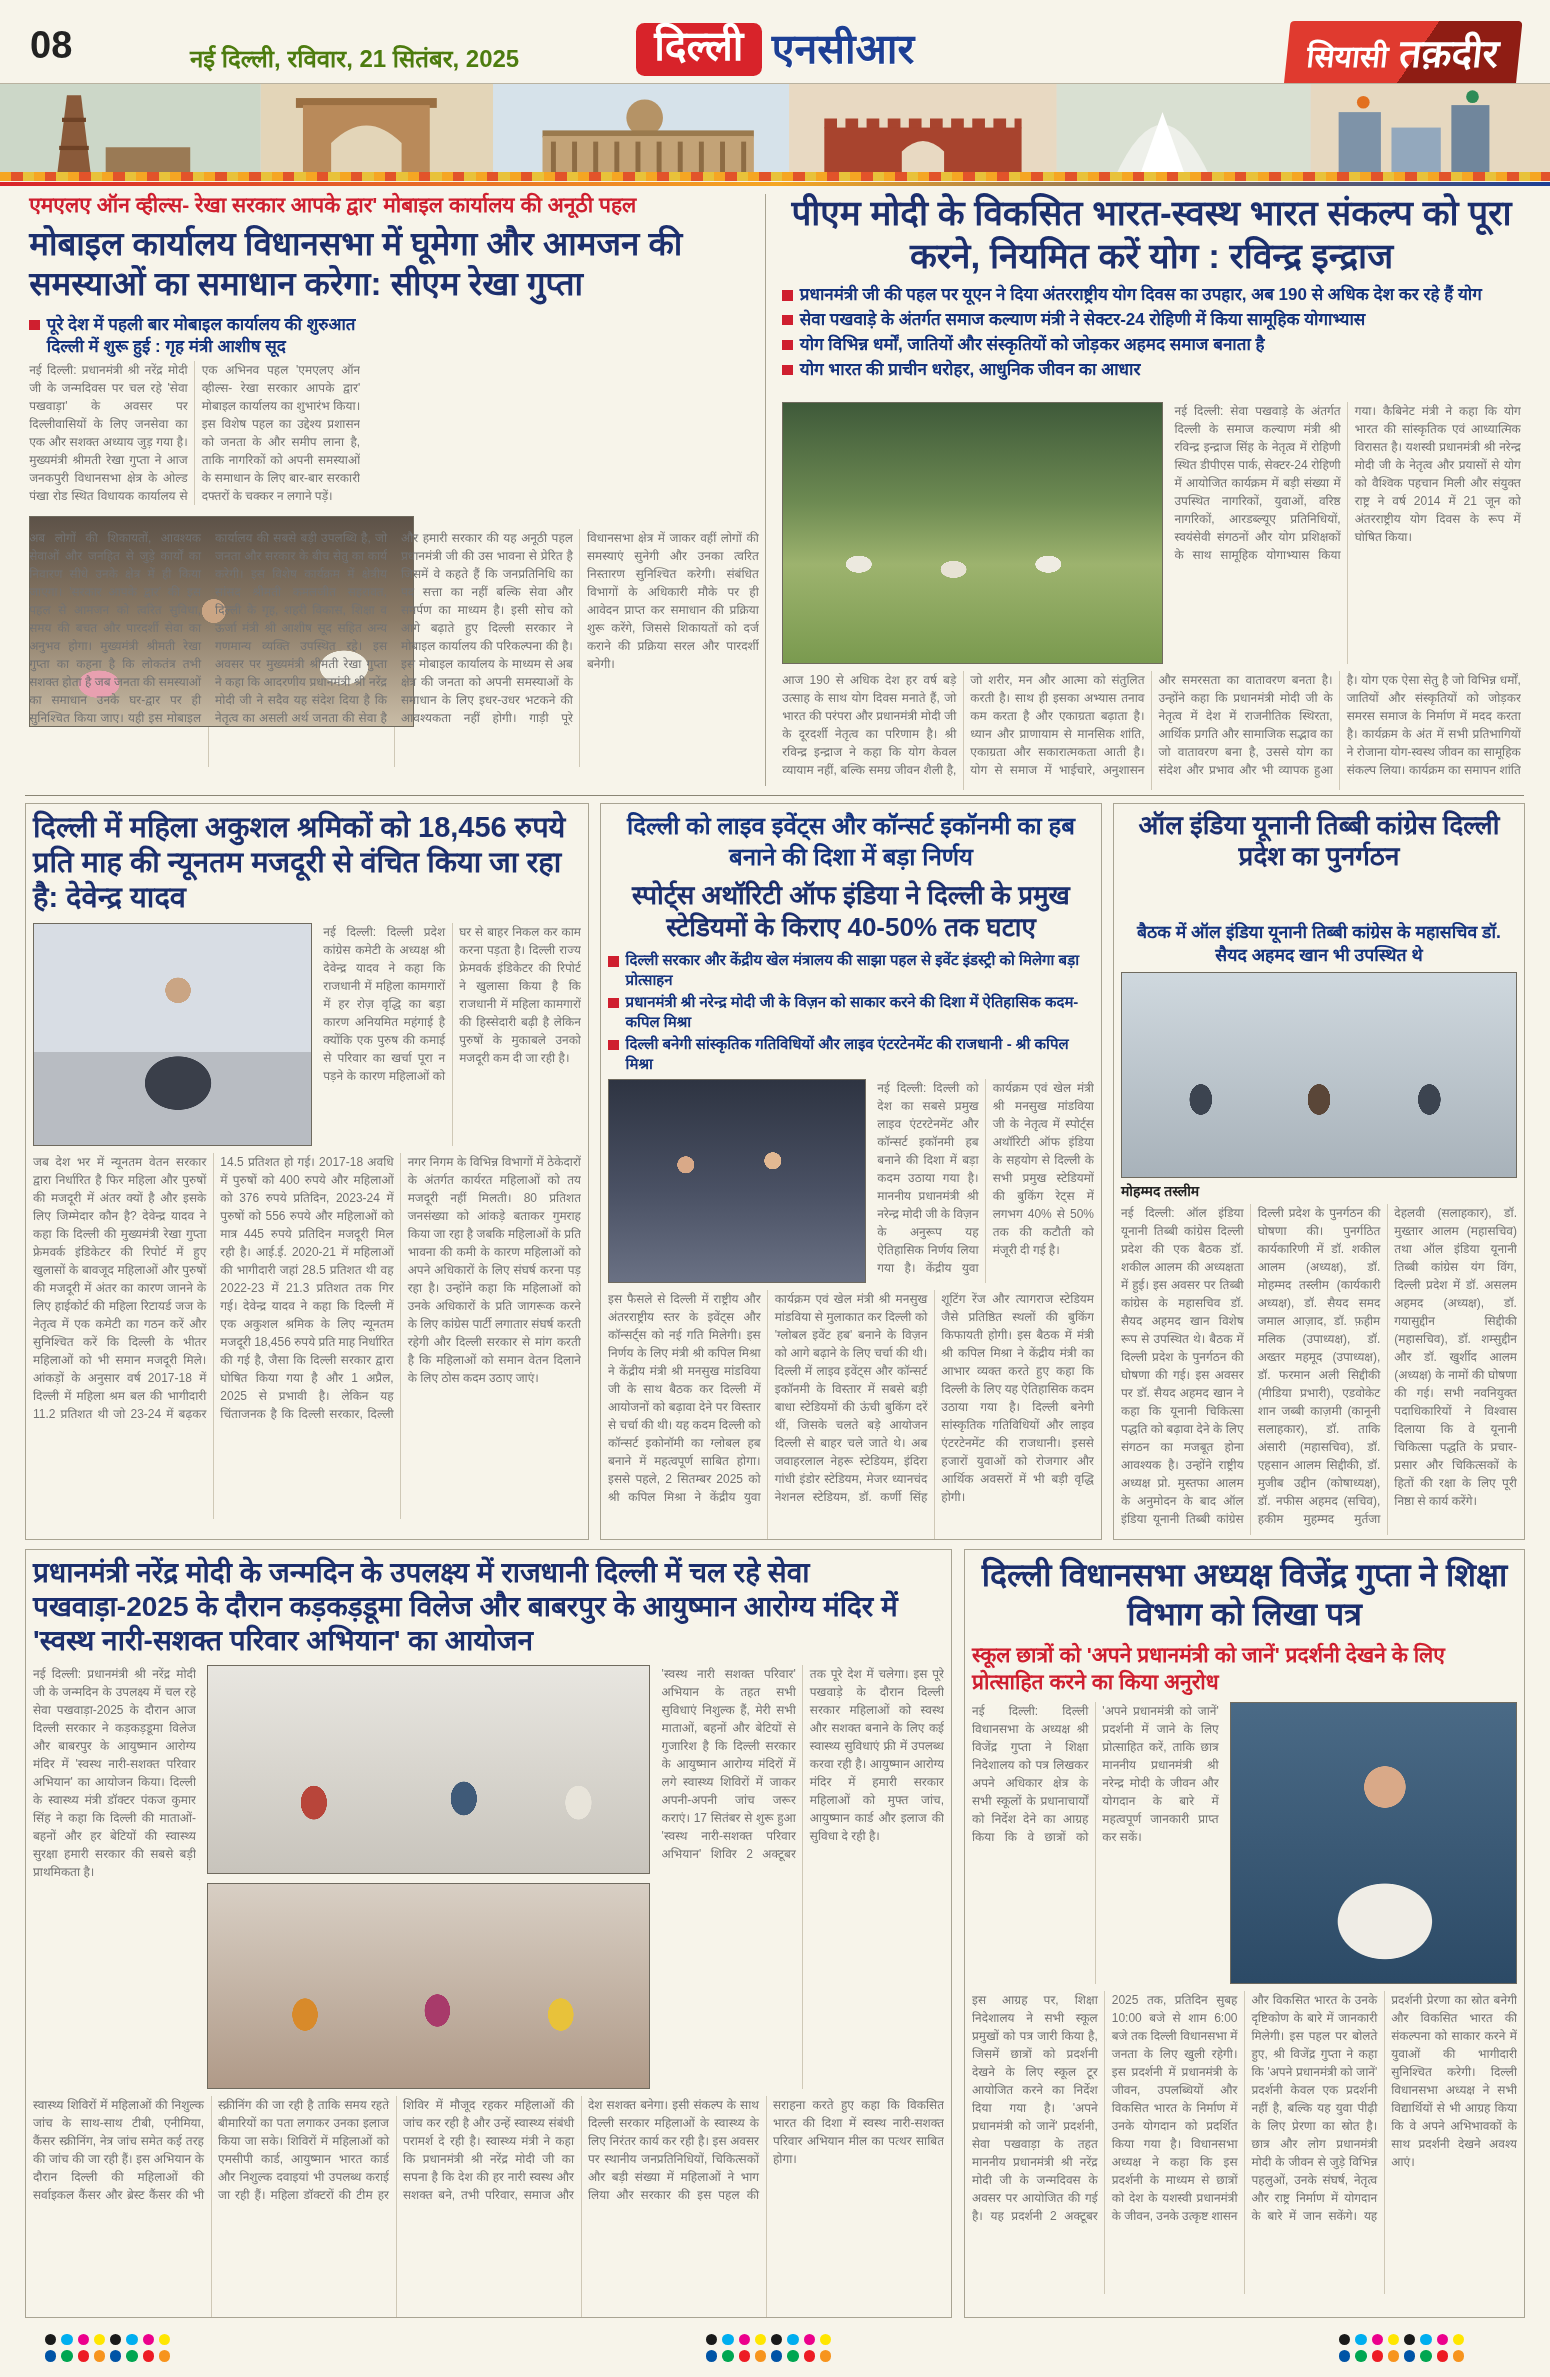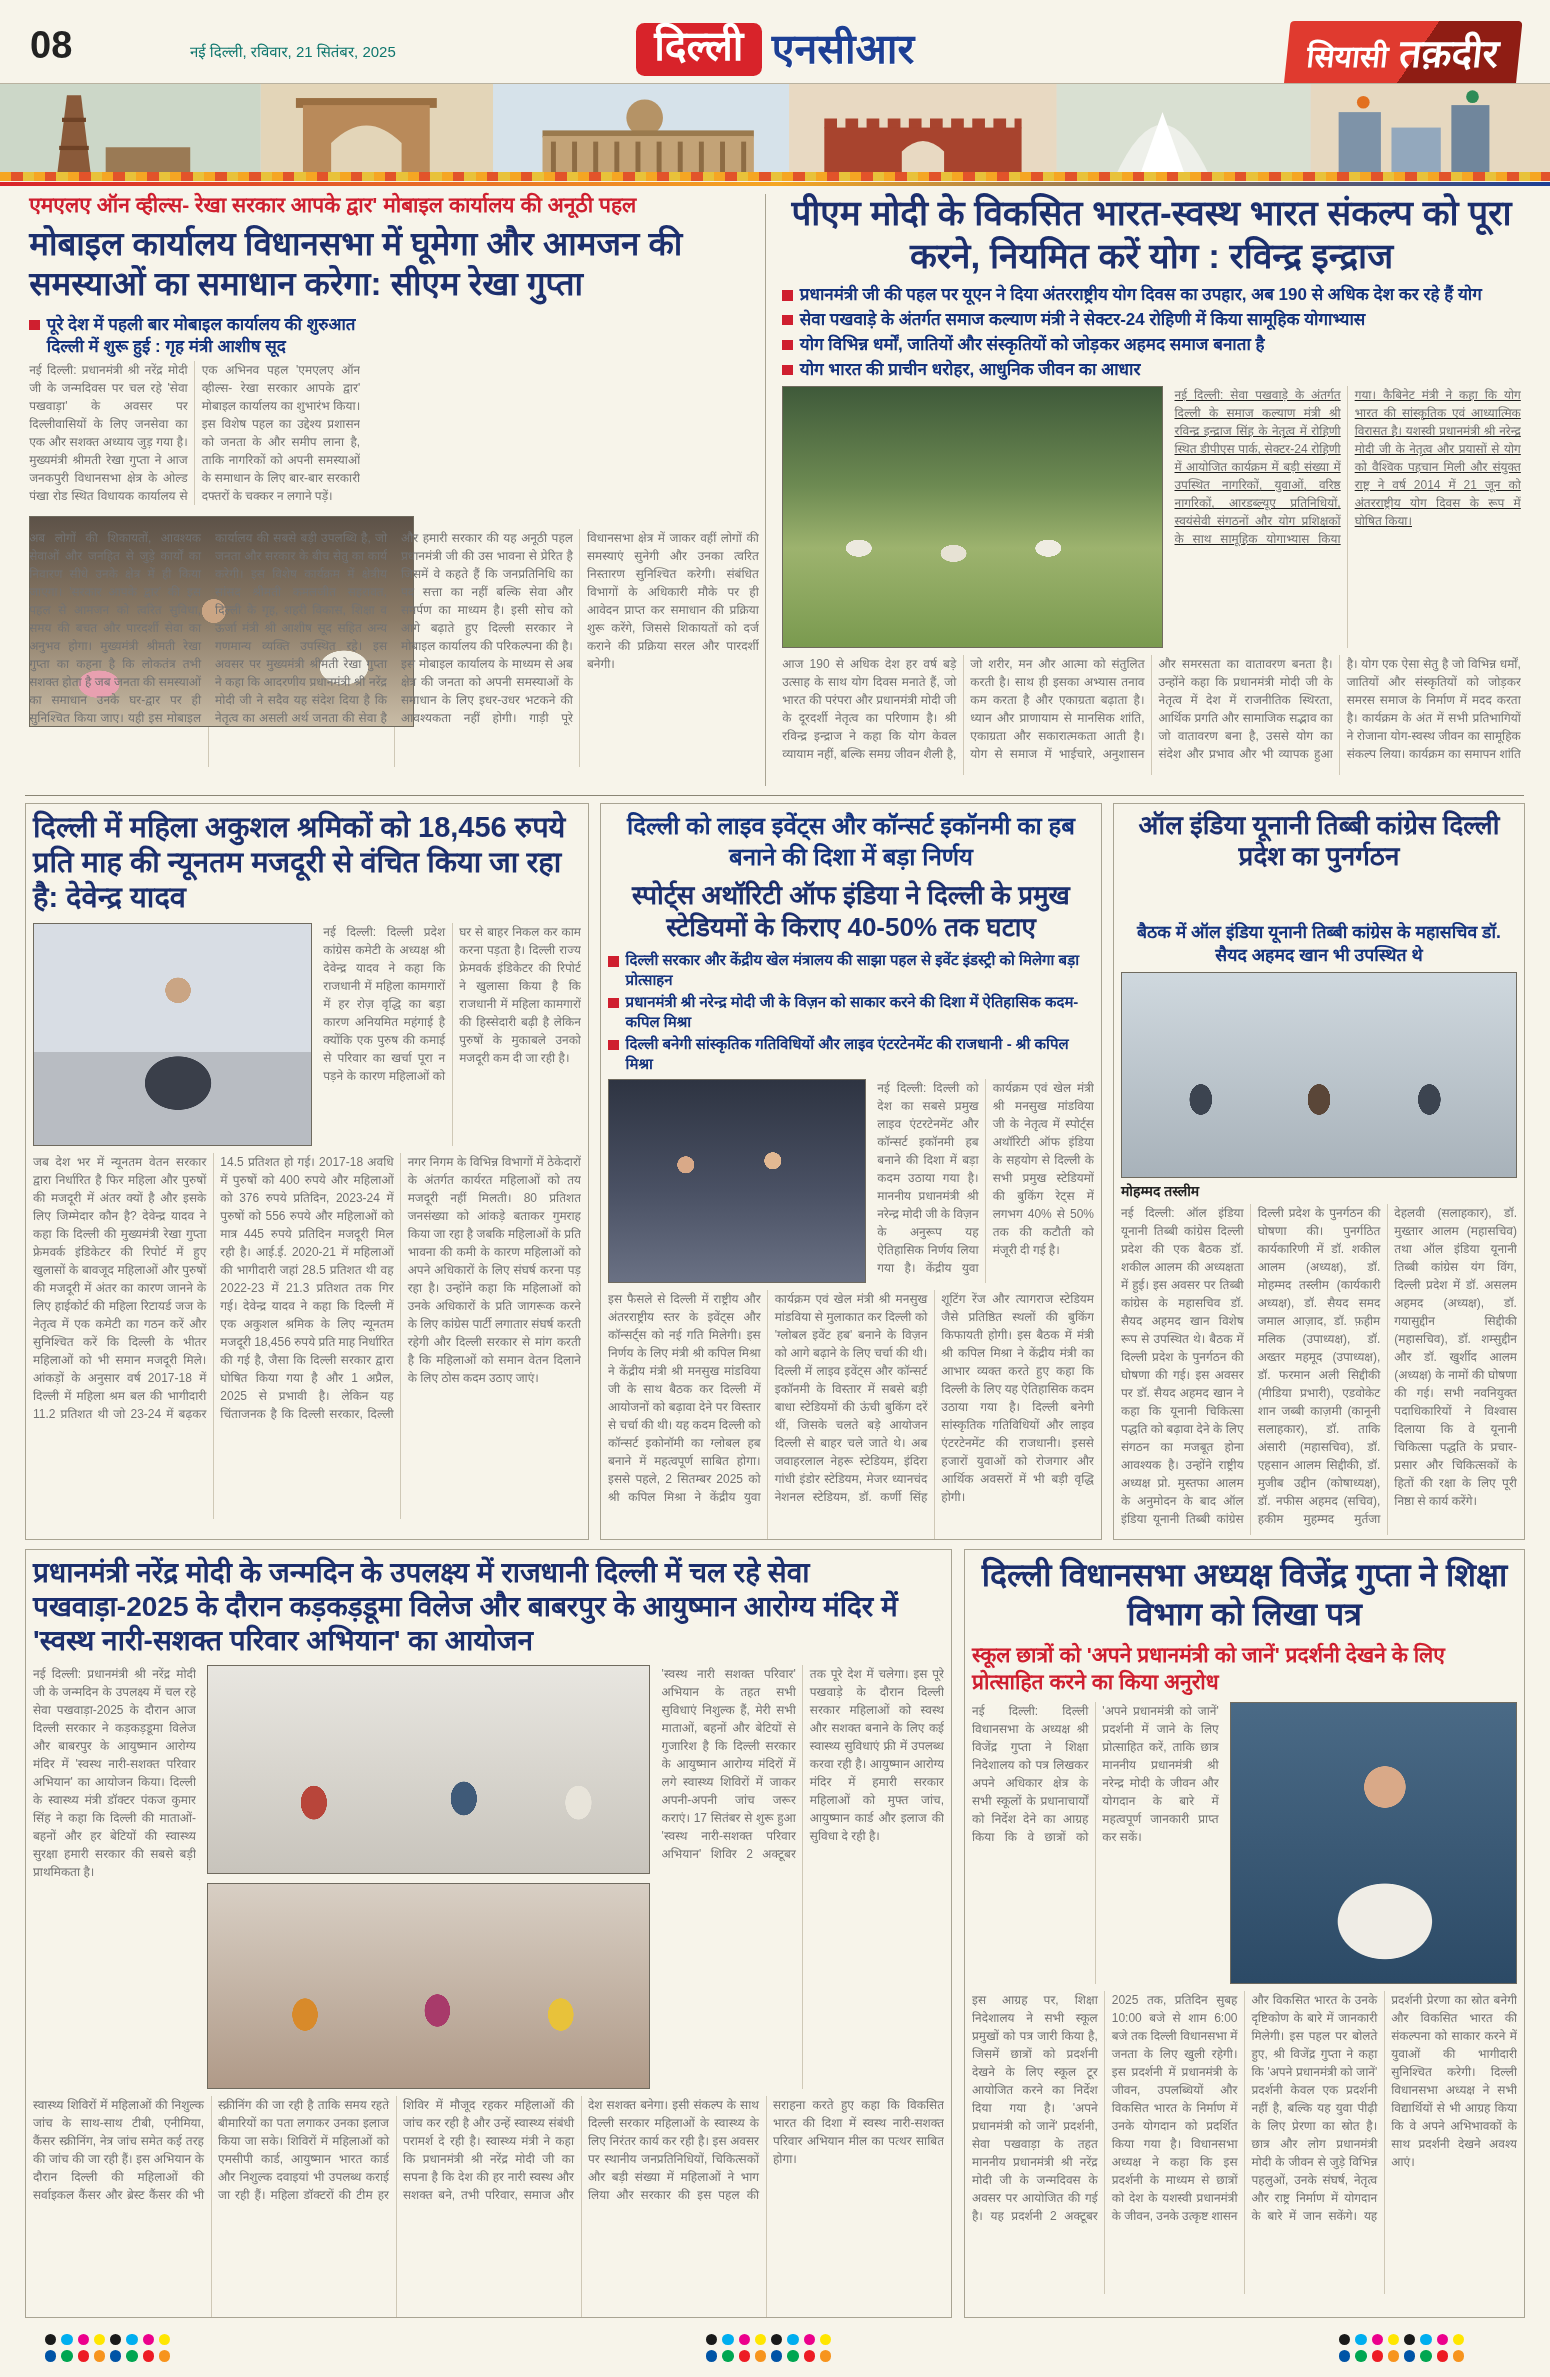--- a/index.html
+++ b/index.html
@@ -6,21 +6,21 @@
   html,body { width:1550px; height:2377px; }
   body {
     position:relative;
     background:#f7f4ea;
     font-family:"Liberation Sans","DejaVu Sans",sans-serif;
     color:#1b1b1b;
     overflow:hidden;
   }
   
   .page-number { position:absolute; left:30px; top:24px; font-size:38px; font-weight:bold; color:#222; }
-  .dateline { position:absolute; left:190px; top:41px; font-size:15px; font-weight:normal; color:#0f766e; }
+  .dateline { position:absolute; left:190px; top:41px; font-size:24px; font-weight:bold; color:#4d7c0f; }
   .masthead { position:absolute; left:0; right:0; top:22.5px; display:flex; justify-content:center; align-items:center; gap:10px; }
   .masthead .m1 { background:#d8232a; color:#fff; font-size:41px; font-weight:bold; padding:1.4px 18.3px 7px; border-radius:8.5px; line-height:1.1; }
   .masthead .m2 { color:#1d3f94; font-size:41px; font-weight:bold; line-height:1.1; text-shadow:0.7px 0.7px 0 #fff; }
   .corner-logo { position:absolute; right:31px; top:21px; background:linear-gradient(120deg,#e03a2f 0 55%,#8f1d14 55% 100%); transform:skew(-6deg); padding:4.2px 20px 10px; border-radius:4.2px; display:flex; align-items:baseline; gap:11.3px; }
   .corner-logo .c1 { color:#fff; font-size:30px; font-weight:bold; }
   .corner-logo .c2 { color:#fff; font-size:39px; font-weight:bold; }
   
   .banner { position:absolute; left:0; top:83px; width:1550px; height:97px; overflow:hidden; border-top:1.4px solid #b9b2a0; border-bottom:1.4px solid #b9b2a0; }
   .banner svg { display:block; }
   .banner-garland { position:absolute; left:0; top:172px; width:1550px; height:8.5px;
@@ -214,21 +214,21 @@
       </div>
     <div class="bullet-row">
         <span class="sq"></span>
         <span class="bt">योग विभिन्न धर्मों, जातियों और संस्कृतियों को जोड़कर अहमद समाज बनाता है</span>
       </div>
     <div class="bullet-row">
         <span class="sq"></span>
         <span class="bt">योग भारत की प्राचीन धरोहर, आधुनिक जीवन का आधार</span>
       </div>
   </div>
-  <div class="row" style="height:262px; margin-top:5px;text-decoration:underline;">
+  <div class="row" style="height:262px; margin-top:21px;">
     <div class="photo" id="p2"></div>
     <div class="body-text cols-2" style="flex:1;">नई दिल्ली: सेवा पखवाड़े के अंतर्गत दिल्ली के समाज कल्याण मंत्री श्री रविन्द्र इन्द्राज सिंह के नेतृत्व में रोहिणी स्थित डीपीएस पार्क, सेक्टर-24 रोहिणी में आयोजित कार्यक्रम में बड़ी संख्या में उपस्थित नागरिकों, युवाओं, वरिष्ठ नागरिकों, आरडब्ल्यूए प्रतिनिधियों, स्वयंसेवी संगठनों और योग प्रशिक्षकों के साथ सामूहिक योगाभ्यास किया गया। कैबिनेट मंत्री ने कहा कि योग भारत की सांस्कृतिक एवं आध्यात्मिक विरासत है। यशस्वी प्रधानमंत्री श्री नरेन्द्र मोदी जी के नेतृत्व और प्रयासों से योग को वैश्विक पहचान मिली और संयुक्त राष्ट्र ने वर्ष 2014 में 21 जून को अंतरराष्ट्रीय योग दिवस के रूप में घोषित किया।</div>
   </div>
   <div class="body-text cols-4" style="height:120px; margin-top:7px;">आज 190 से अधिक देश हर वर्ष बड़े उत्साह के साथ योग दिवस मनाते हैं, जो भारत की परंपरा और प्रधानमंत्री मोदी जी के दूरदर्शी नेतृत्व का परिणाम है। श्री रविन्द्र इन्द्राज ने कहा कि योग केवल व्यायाम नहीं, बल्कि समग्र जीवन शैली है, जो शरीर, मन और आत्मा को संतुलित करती है। साथ ही इसका अभ्यास तनाव कम करता है और एकाग्रता बढ़ाता है। ध्यान और प्राणायाम से मानसिक शांति, एकाग्रता और सकारात्मकता आती है। योग से समाज में भाईचारे, अनुशासन और समरसता का वातावरण बनता है। उन्होंने कहा कि प्रधानमंत्री मोदी जी के नेतृत्व में देश में राजनीतिक स्थिरता, आर्थिक प्रगति और सामाजिक सद्भाव का जो वातावरण बना है, उससे योग का संदेश और प्रभाव और भी व्यापक हुआ है। योग एक ऐसा सेतु है जो विभिन्न धर्मों, जातियों और संस्कृतियों को जोड़कर समरस समाज के निर्माण में मदद करता है। कार्यक्रम के अंत में सभी प्रतिभागियों ने रोजाना योग-स्वस्थ जीवन का सामूहिक संकल्प लिया। कार्यक्रम का समापन शांति पाठ और सामूहिक ध्यान के साथ हुआ। श्री रविन्द्र इन्द्राज ने सभी प्रतिभागियों, आयोजकों और सहयोगी संगठनों को धन्यवाद देते हुए कहा कि यह आयोजन सेवा पखवाड़े की सेवा, समर्पण और समरसता की भावना को सशक्त बनाता है और प्रधानमंत्री जी के विकसित भारत और स्वस्थ भारत के संकल्प को मजबूत करता है।</div>
 </div>
 
 <div id="hrule1"></div>
 
 <div class="article boxed" id="a3">
   <div class="headline">दिल्ली में महिला अकुशल श्रमिकों को 18,456 रुपये प्रति माह की न्यूनतम मजदूरी से वंचित किया जा रहा है: देवेन्द्र यादव</div>

